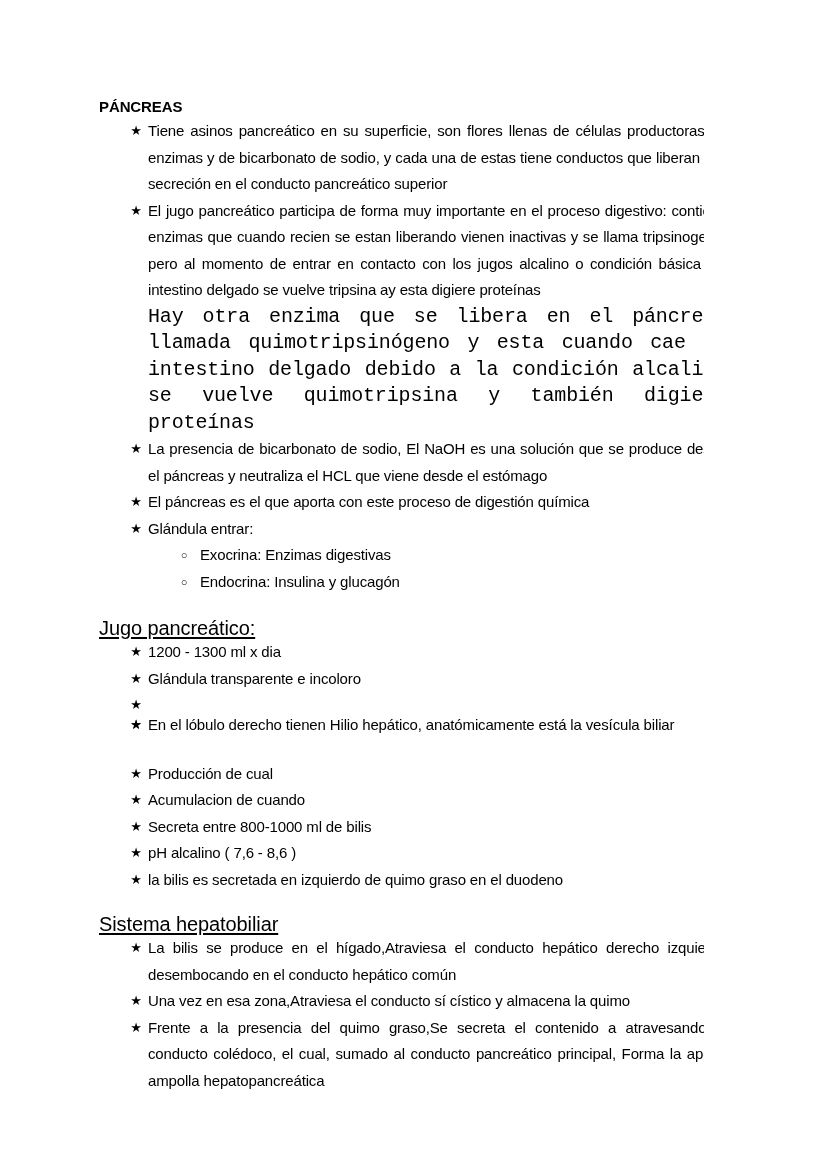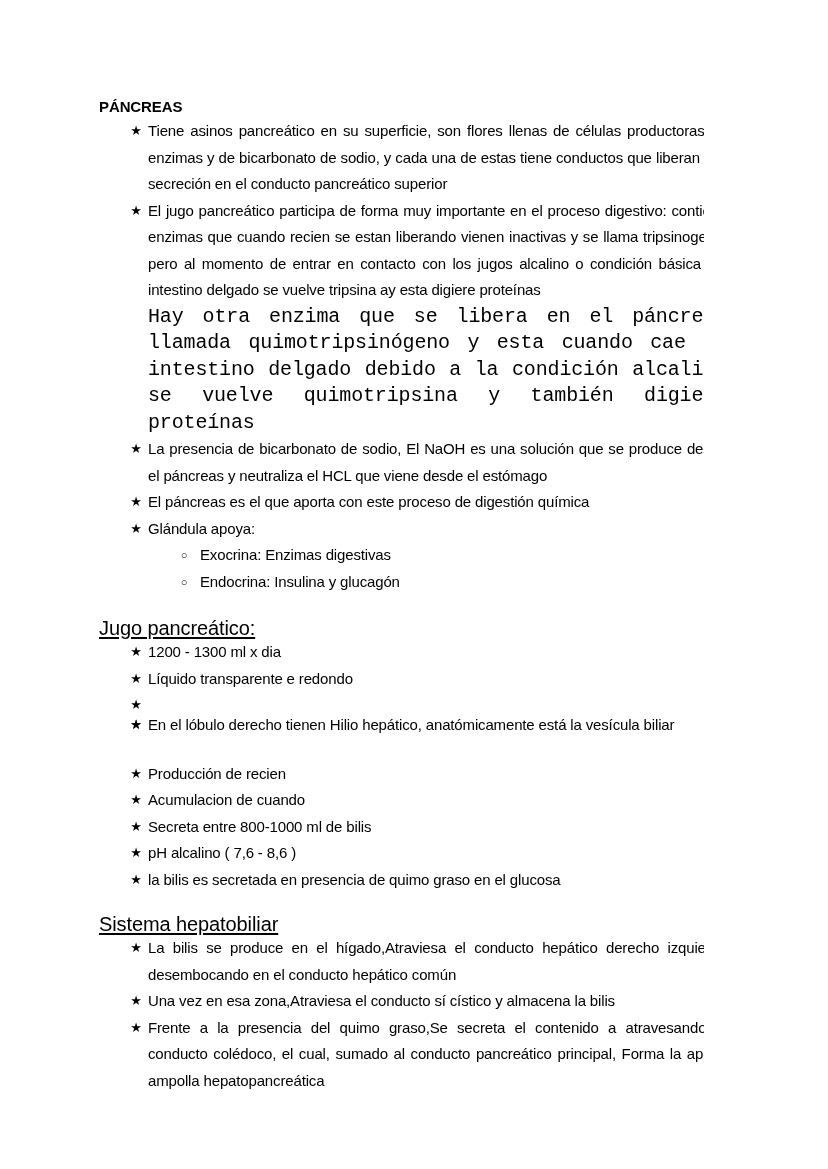--- a/index.html
+++ b/index.html
@@ -135,21 +135,21 @@
       <li>
         <span class="star">★</span>
         <span>La presencia de bicarbonato de sodio, El NaOH es una solución que se produce desde el páncreas y neutraliza el HCL que viene desde el estómago</span>
       </li>
       <li class="nojust">
         <span class="star">★</span>
         <span>El páncreas es el que aporta con este proceso de digestión química</span>
       </li>
       <li class="nojust">
         <span class="star">★</span>
-        <span>Glándula apoya:</span>
+        <span>Glándula entrar:</span>
       </li>
     </ul>
     <ul class="lvl2">
       <li>
         <span class="circ">○</span>
         <span>Exocrina: Enzimas digestivas</span>
       </li>
       <li>
         <span class="circ">○</span>
         <span>Endocrina: Insulina y glucagón</span>
@@ -161,21 +161,21 @@
     <div class="h-wrap">
       <span class="h-underline">Jugo pancreático:</span>
     </div>
     <ul class="lvl1">
       <li class="nojust">
         <span class="star">★</span>
         <span>1200 - 1300 ml x dia</span>
       </li>
       <li class="nojust">
         <span class="star">★</span>
-        <span>Líquido transparente e redondo</span>
+        <span>Glándula transparente e incoloro</span>
       </li>
       <li class="nojust">
         <span class="star">★</span>
       </li>
     </ul>
 
     <div class="gap-md"></div>
 
     <ul class="lvl1">
       <li>
@@ -185,53 +185,53 @@
         <span class="star">★</span>
         <span>En el lóbulo derecho tienen Hilio hepático, anatómicamente está la vesícula biliar</span>
       </li>
     </ul>
 
     <div class="gap-lg"></div>
 
     <ul class="lvl1">
       <li class="nojust">
         <span class="star">★</span>
-        <span>Producción de recien</span>
+        <span>Producción de cual</span>
       </li>
       <li class="nojust">
         <span class="star">★</span>
         <span>Acumulacion de cuando</span>
       </li>
       <li class="nojust">
         <span class="star">★</span>
         <span>Secreta entre 800-1000 ml de bilis</span>
       </li>
       <li class="nojust">
         <span class="star">★</span>
         <span>pH alcalino ( 7,6 - 8,6 )</span>
       </li>
       <li class="nojust">
         <span class="star">★</span>
-        <span>la bilis es secretada en presencia de quimo graso en el glucosa</span>
+        <span>la bilis es secretada en izquierdo de quimo graso en el duodeno</span>
       </li>
     </ul>
 
     <div class="gap-md"></div>
 
     <div class="h-wrap">
       <span class="h-underline">Sistema hepatobiliar</span>
     </div>
     <ul class="lvl1">
       <li>
         <span class="star">★</span>
         <span>La bilis se produce en el hígado,Atraviesa el conducto hepático derecho izquierdo desembocando en el conducto hepático común</span>
       </li>
       <li class="nojust">
         <span class="star">★</span>
-        <span>Una vez en esa zona,Atraviesa el conducto sí cístico y almacena la bilis</span>
+        <span>Una vez en esa zona,Atraviesa el conducto sí cístico y almacena la quimo</span>
       </li>
       <li>
         <span class="star">★</span>
         <span>Frente a la presencia del quimo graso,Se secreta el contenido a atravesando el conducto colédoco, el cual, sumado al conducto pancreático principal, Forma la apoya ampolla hepatopancreática</span>
       </li>
     </ul>
 
   </div>
 </div>
 

